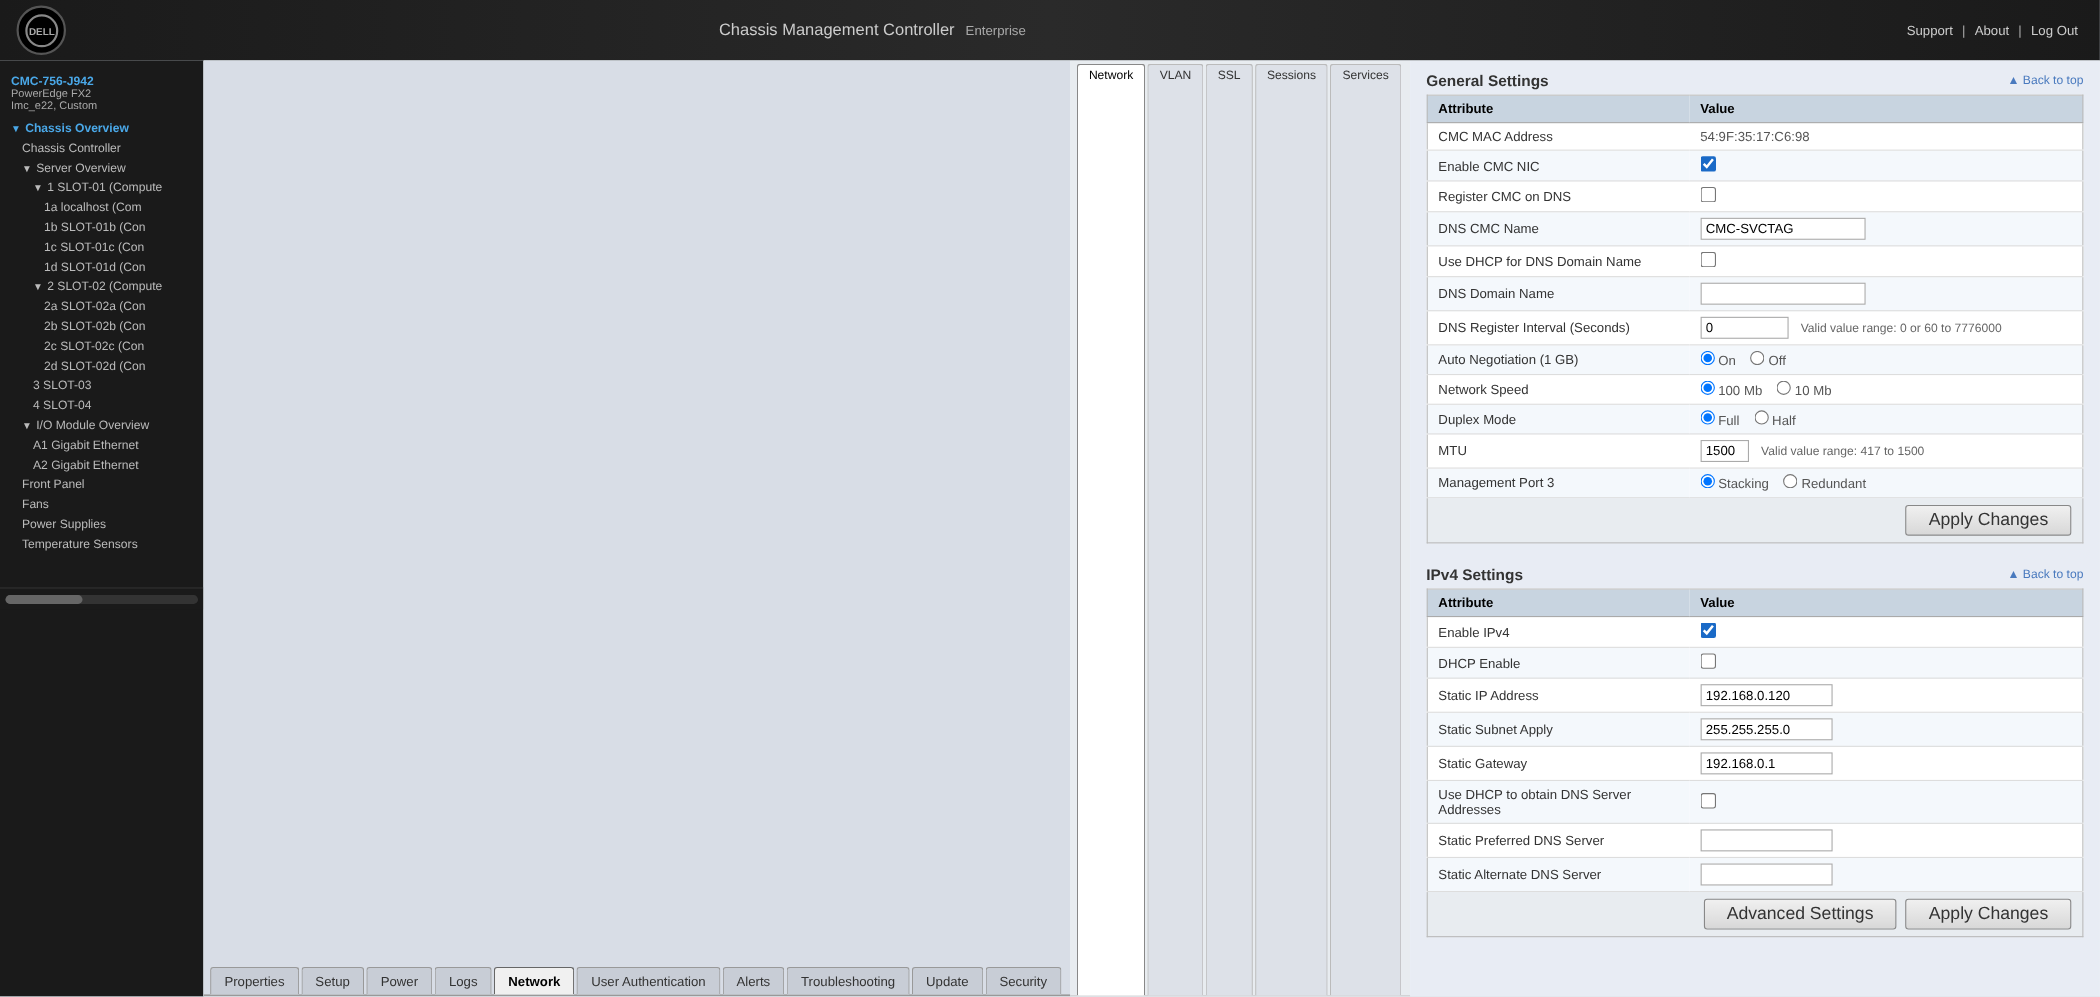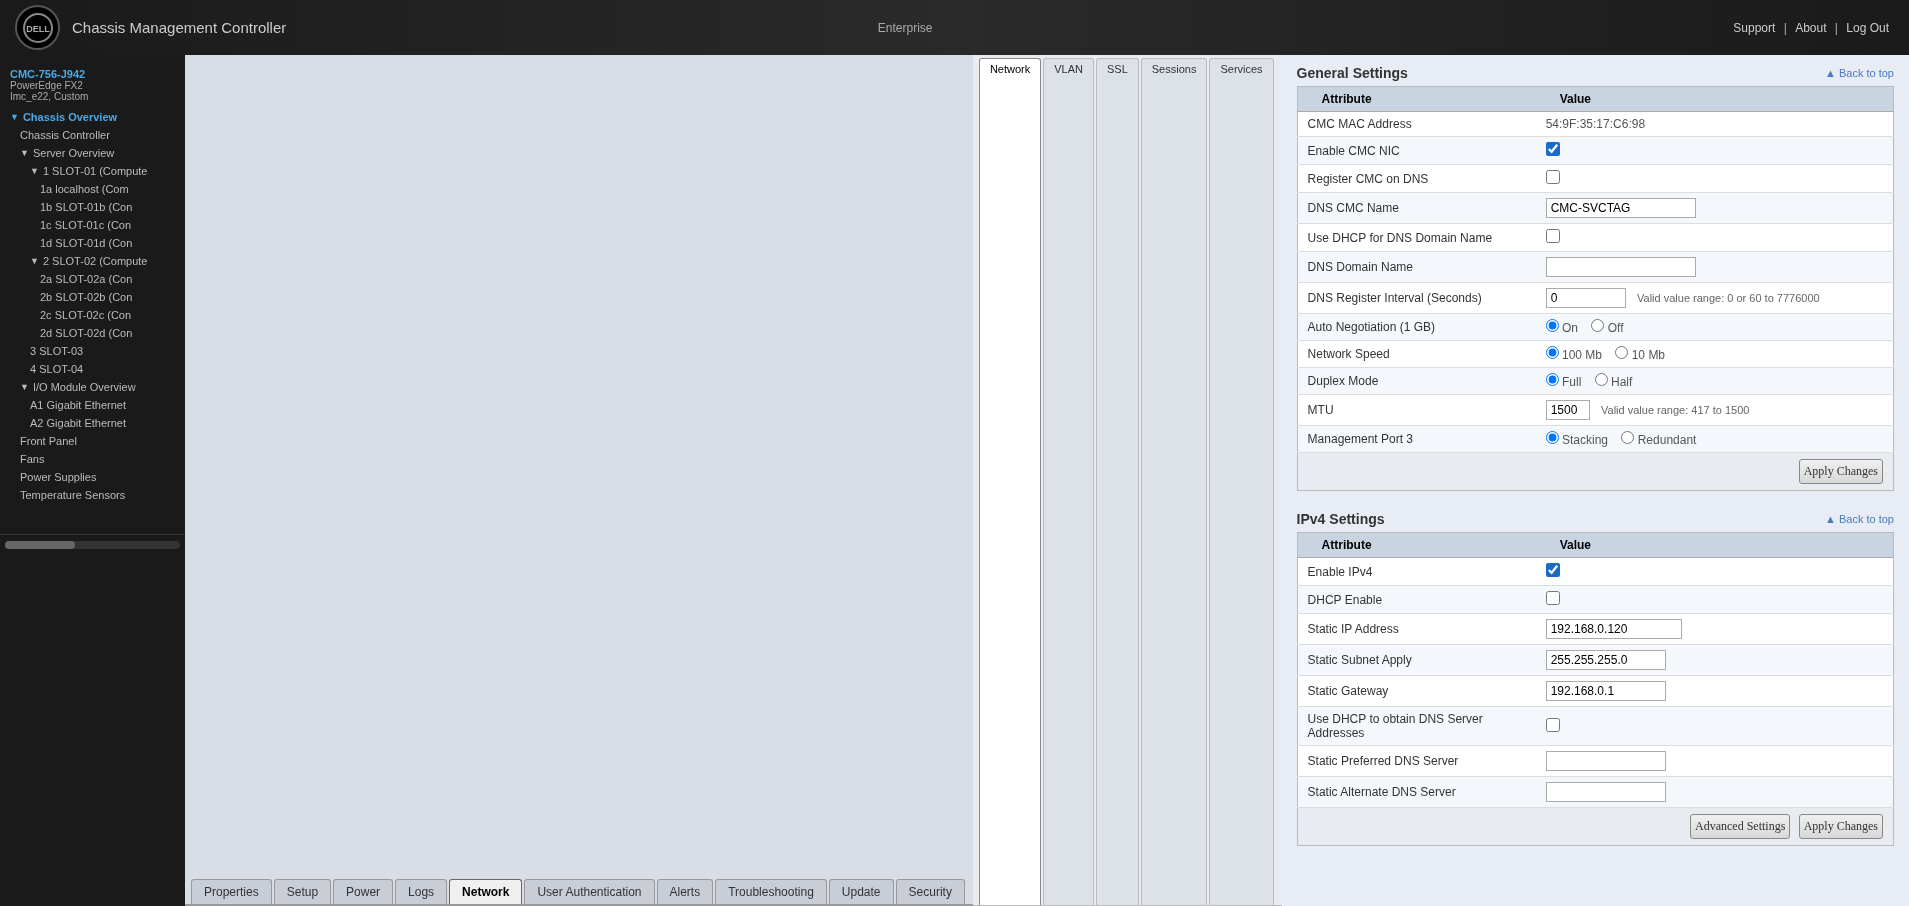--- a/index.html
+++ b/index.html
@@ -6,20 +6,21 @@
     body { font-family: Arial, Helvetica, sans-serif; font-size: 12px; background: #d0d8e0; }
 
     
     #header {
       background: linear-gradient(to right, #1a1a1a, #2a2a2a, #1a1a1a);
       color: #fff;
       height: 55px;
       display: flex;
       align-items: center;
       padding: 0 15px;
+      text-align: right;
     }
     #header .logo {
       width: 45px; height: 45px;
       background: #000;
       border: 2px solid #555;
       border-radius: 50%;
       display: flex; align-items: center; justify-content: center;
       margin-right: 12px;
       font-size: 10px; color: #aaa; font-weight: bold;
     }
@@ -177,21 +178,21 @@
     .settings-table {
       width: 100%;
       border-collapse: collapse;
       background: #fff;
       border: 1px solid #bbb;
     }
     .settings-table thead tr {
       background: #c8d4e0;
     }
     .settings-table thead th {
-      padding: 5px 24px;
+      padding: 5px 10px;
       text-align: left;
       font-size: 12px;
       font-weight: bold;
       border-bottom: 1px solid #aaa;
     }
     .settings-table tbody tr {
       border-bottom: 1px solid #ddd;
     }
     .settings-table tbody tr:nth-child(even) {
       background: #f4f8fc;
@@ -241,29 +242,28 @@
     }
     .hint {
       color: #666;
       font-size: 11px;
       margin-left: 8px;
       text-align: center;
     }
 
     
     .btn {
-      padding: 4px 4px;
-      font-size: 12px;
+      padding: 4px 20px;
+      font-size: 16px;
       border: 1px solid #888;
       border-radius: 3px;
       cursor: pointer;
       background: linear-gradient(to bottom, #f0f0f0, #d8d8d8);
       color: #333;
       margin-left: 5px;
-      font-family: Liberation Serif, serif;
     }
 
     
     .cb-checked {
       accent-color: #1a6ac7;
     }
   </style>
 </head>
 <body>
 
@@ -533,21 +533,21 @@
             </tr>
             <tr>
               <td>DHCP Enable</td>
               <td>
                 <input type="checkbox" style="">
               </td>
             </tr>
             <tr>
               <td>Static IP Address</td>
               <td>
-                <input type="text" value="192.168.0.120" style="width: 136px;">
+                <input type="text" value="192.168.0.120" style="width: 120px;">
               </td>
             </tr>
             <tr>
               <td>Static Subnet Apply</td>
               <td>
                 <input type="text" value="255.255.255.0" style="width: 120px;">
               </td>
             </tr>
             <tr>
               <td>Static Gateway</td>

